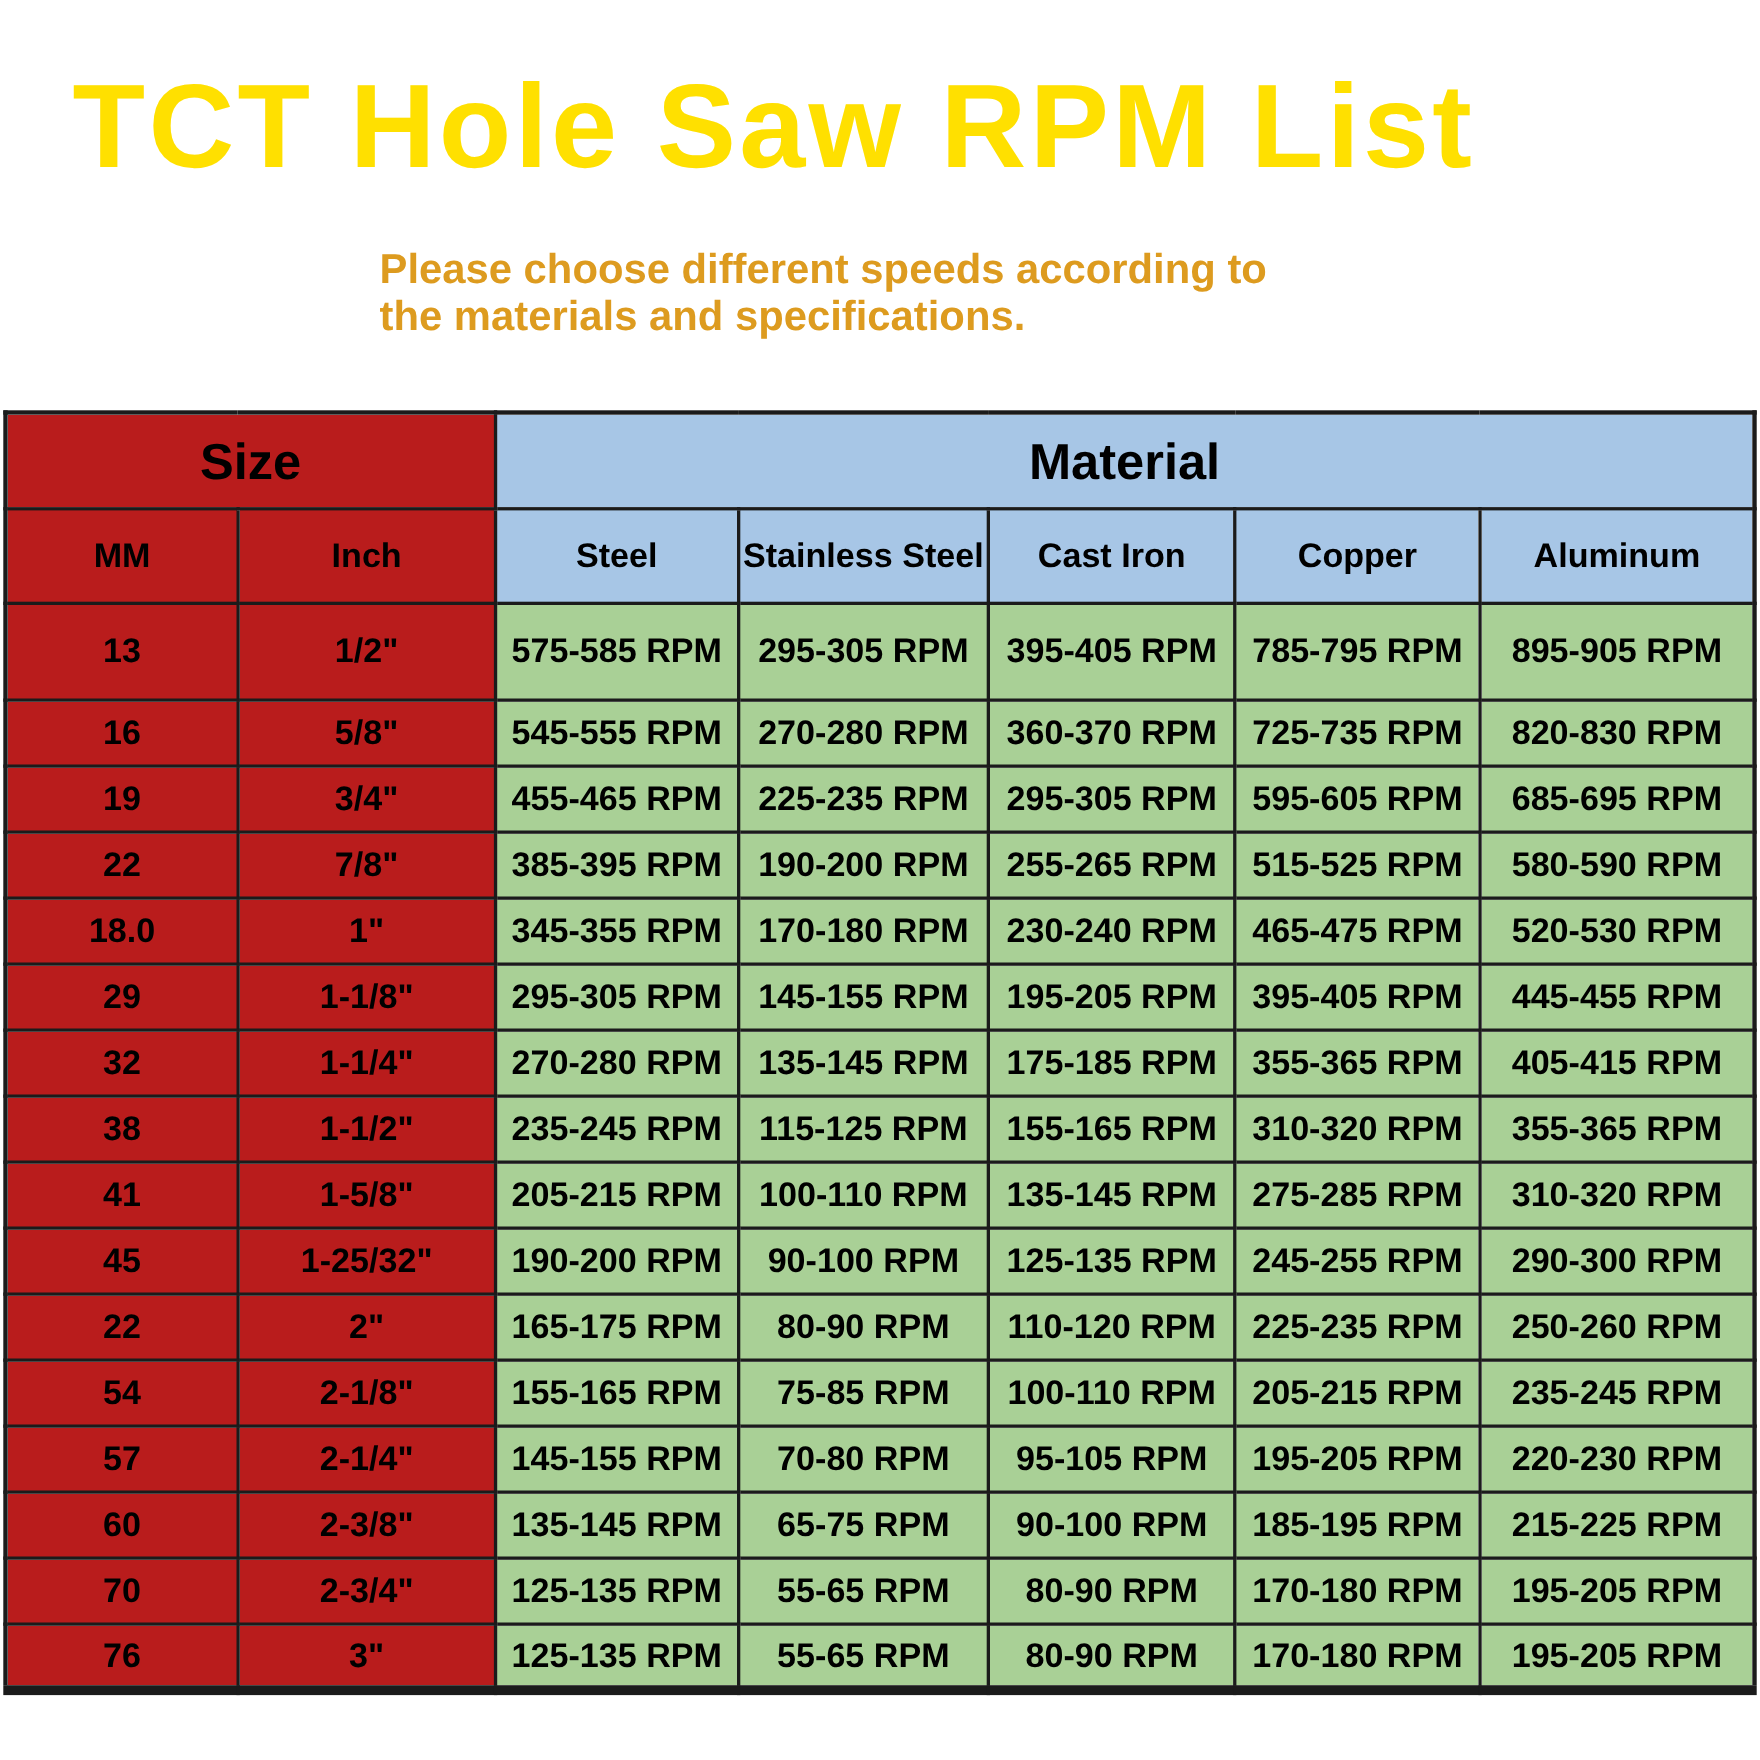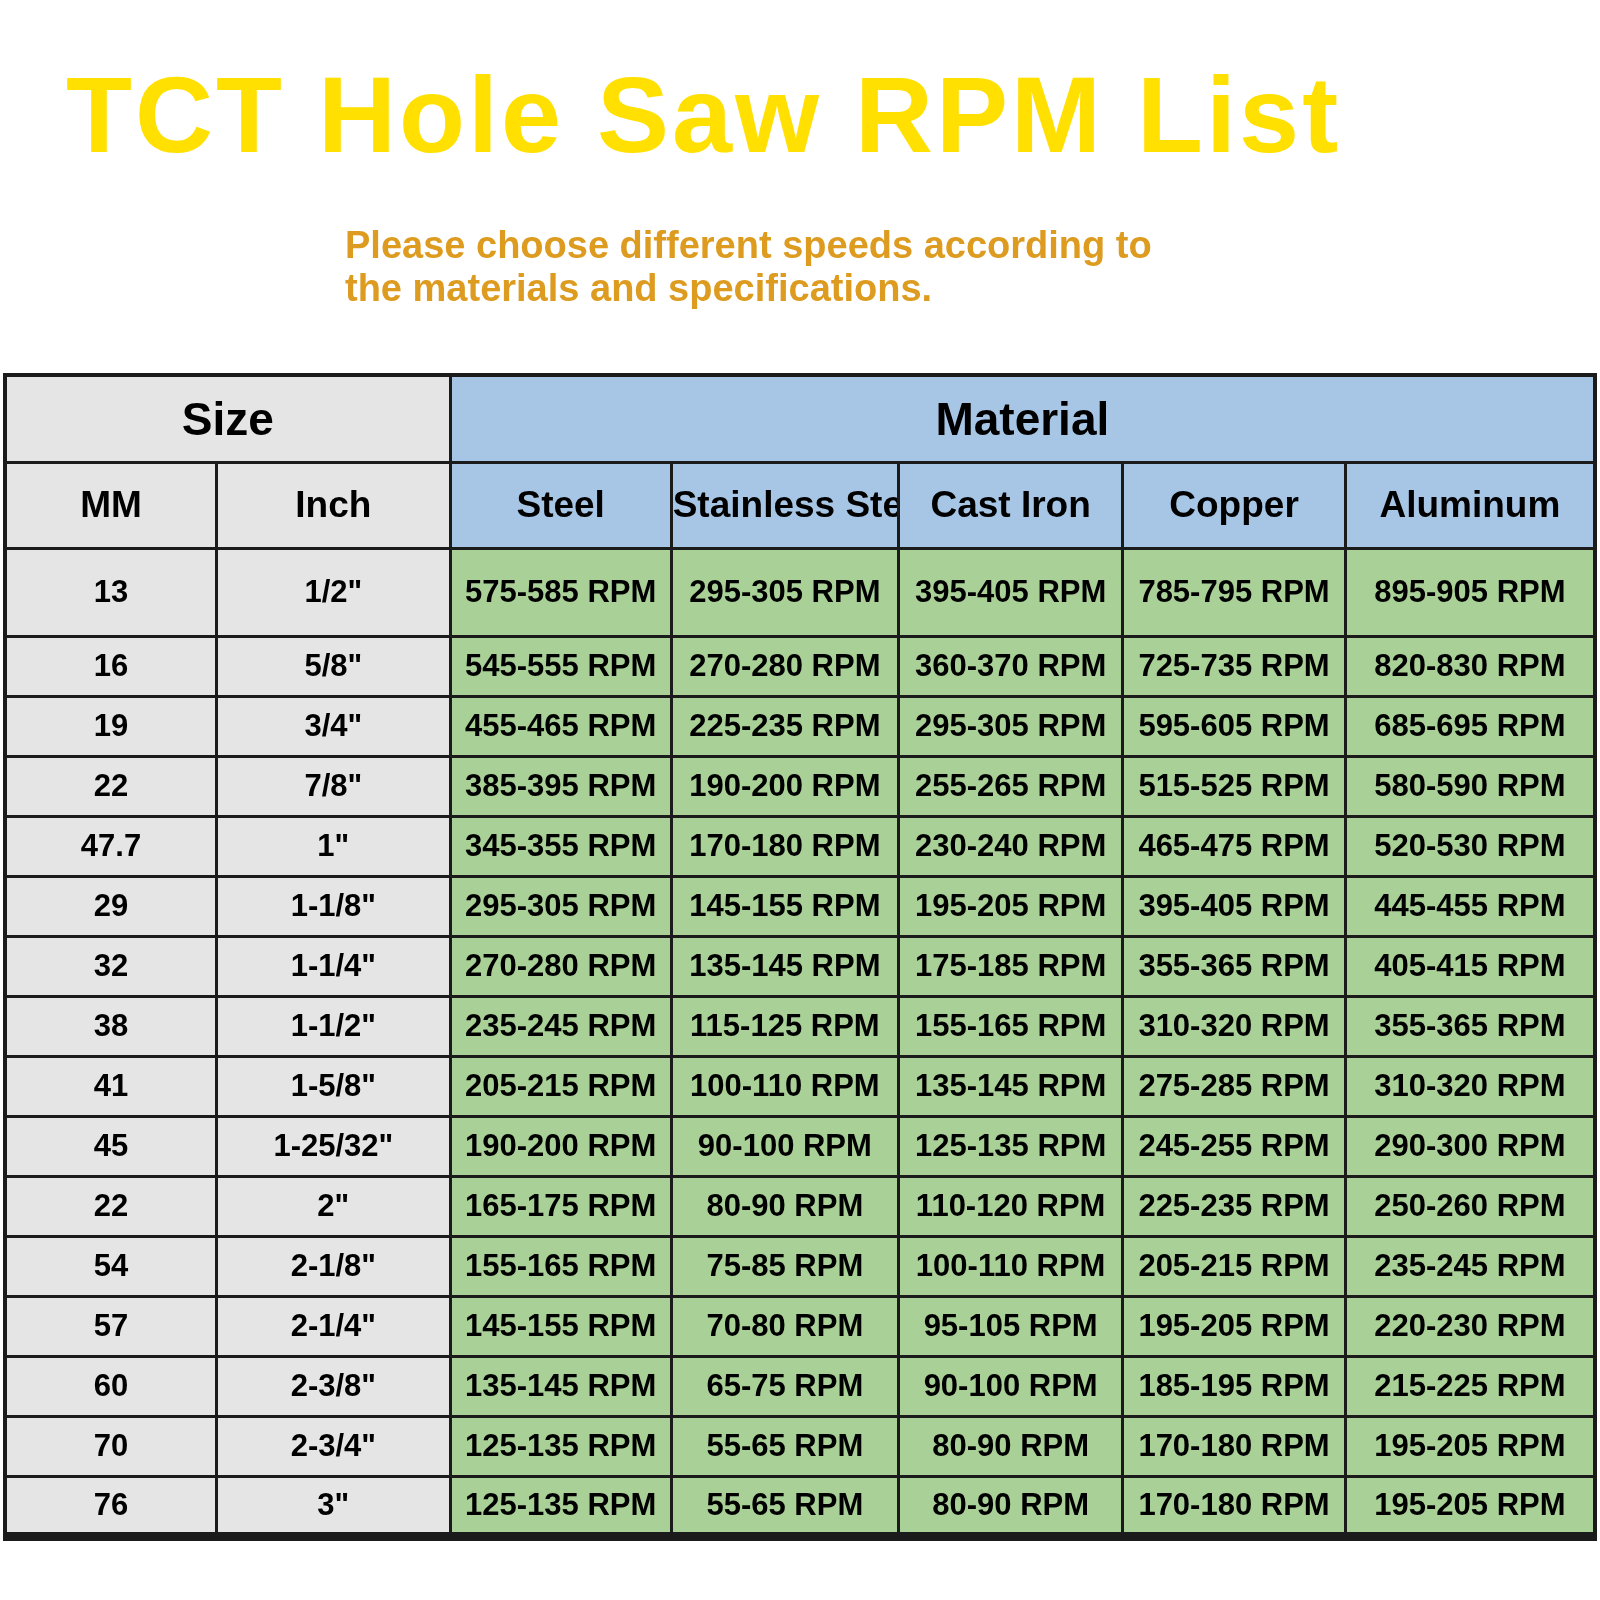--- a/index.html
+++ b/index.html
@@ -44,25 +44,25 @@
 
   th, td {
     text-align: center;
     vertical-align: middle;
     color: #000000;
     font-weight: bold;
     overflow: hidden;
     white-space: nowrap;
   }
   .group-row th { height: 87px; font-size: 46px; }
-  .cols-row  th { height: 86px; font-size: 37px; margin-top: 16px; }
+  .cols-row  th { height: 86px; font-size: 31px; margin-top: 16px; }
   tbody td      { height: 60px; font-size: 31px; }
   tbody tr.first-data-row td { height: 88px; }
 
-  .yellow { background: #e5e5e5; }
+  .yellow { background: #b91c1c; }
   .blue   { background: #A7C6E6; }
   .green  { background: #A9D096; }
 </style>
 </head>
 <body>
 
 <div class="page">
 
   <div class="title">TCT Hole Saw RPM List</div>
 
@@ -127,21 +127,21 @@
         <tr>
           <td class="yellow">22</td>
           <td class="yellow">7/8"</td>
           <td class="green">385-395 RPM</td>
           <td class="green">190-200 RPM</td>
           <td class="green">255-265 RPM</td>
           <td class="green">515-525 RPM</td>
           <td class="green">580-590 RPM</td>
         </tr>
         <tr>
-          <td class="yellow">47.7</td>
+          <td class="yellow">18.0</td>
           <td class="yellow">1"</td>
           <td class="green">345-355 RPM</td>
           <td class="green">170-180 RPM</td>
           <td class="green">230-240 RPM</td>
           <td class="green">465-475 RPM</td>
           <td class="green">520-530 RPM</td>
         </tr>
         <tr>
           <td class="yellow">29</td>
           <td class="yellow">1-1/8"</td>

